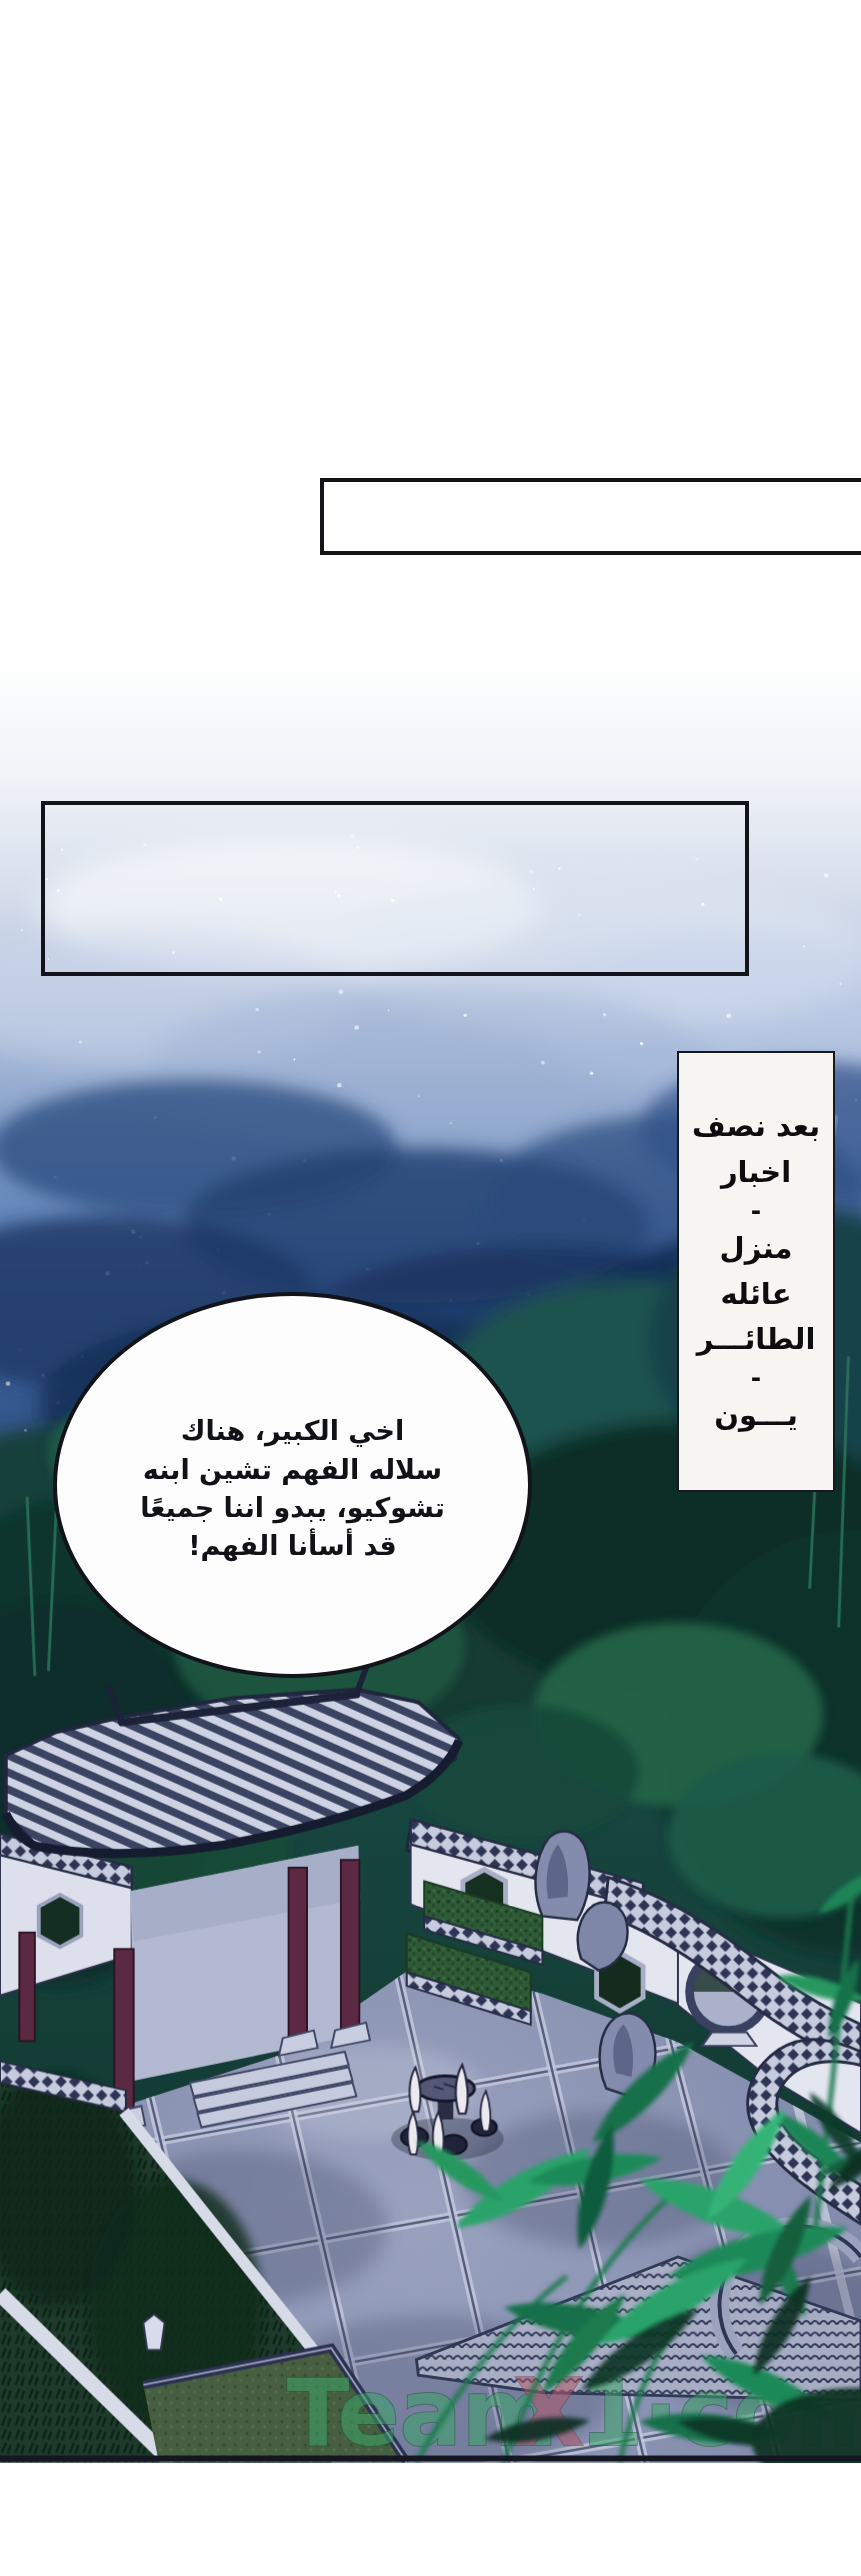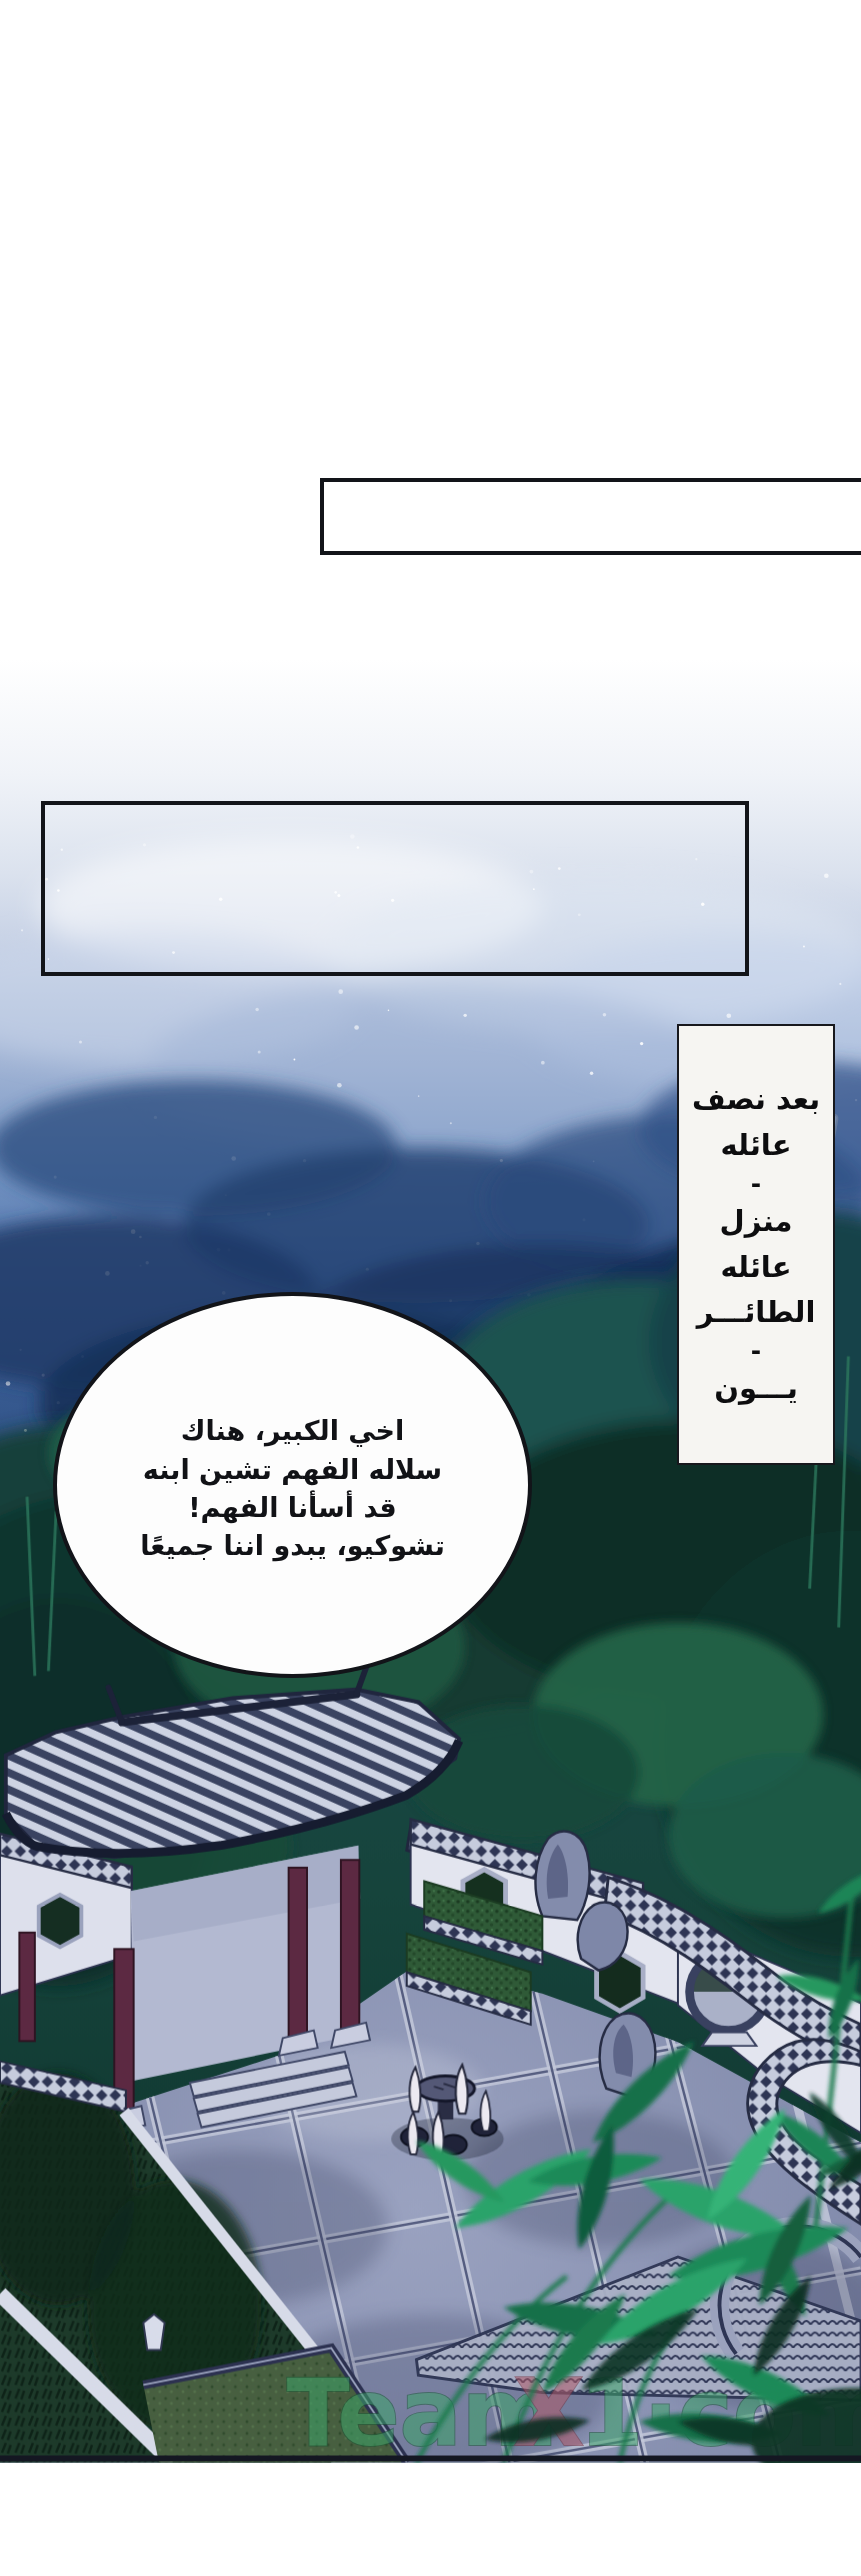--- a/index.html
+++ b/index.html
@@ -6,21 +6,21 @@
   .page{
     position:relative; width:861px; height:2576px; overflow:hidden;
     background:#ffffff; font-family:"DejaVu Sans",sans-serif;
   }
   .art{position:absolute;left:0;top:0;}
   .nbox{position:absolute; box-sizing:border-box; border:4.8px solid #121419;}
   .nbox-top{left:320px; top:478px; width:601px; height:77px; background:#ffffff;}
   .nbox-sky{left:41px; top:801px; width:708px; height:175px; background:transparent;}
   .location-box{
     position:absolute; box-sizing:border-box;
-    left:677px; top:1024px; width:158px; height:441px;
+    left:677px; top:1051px; width:158px; height:441px;
     background:#f6f5f2; border:2.9px solid #17181d;
     display:flex; flex-direction:column; justify-content:center; align-items:center;
     direction:rtl; text-align:center;
     font-weight:700; font-size:29px; line-height:1.58; color:#0d0d0f;
   }
   .location-box .dash{font-size:25px; line-height:1.2;}
   .speech-bubble{
     position:absolute; box-sizing:border-box;
     left:53px; top:1292px; width:479px; height:386px;
     background:#fdfdfd; border:4.8px solid #121419; border-radius:50%;
@@ -451,31 +451,31 @@
   <div class="nbox nbox-top">
     <span></span>
   </div>
 
   <div class="nbox nbox-sky">
     <span></span>
   </div>
 
   <div class="location-box">
     <div>بعد نصف</div>
-    <div>عائله</div>
+    <div>اخبار</div>
     <div class="dash">-</div>
     <div>منزل عائله</div>
     <div>الطائـــر</div>
     <div class="dash">-</div>
     <div>يـــون</div>
   </div>
 
   <div class="speech-bubble">
     <div class="speech-lines">
       <div>اخي الكبير، هناك</div>
       <div>سلاله الفهم تشين ابنه</div>
+      <div>تشوكيو، يبدو اننا جميعًا</div>
       <div>قد أسأنا الفهم!</div>
-      <div>تشوكيو، يبدو اننا جميعًا</div>
     </div>
   </div>
 
 </div>
 
 
 </body></html>

